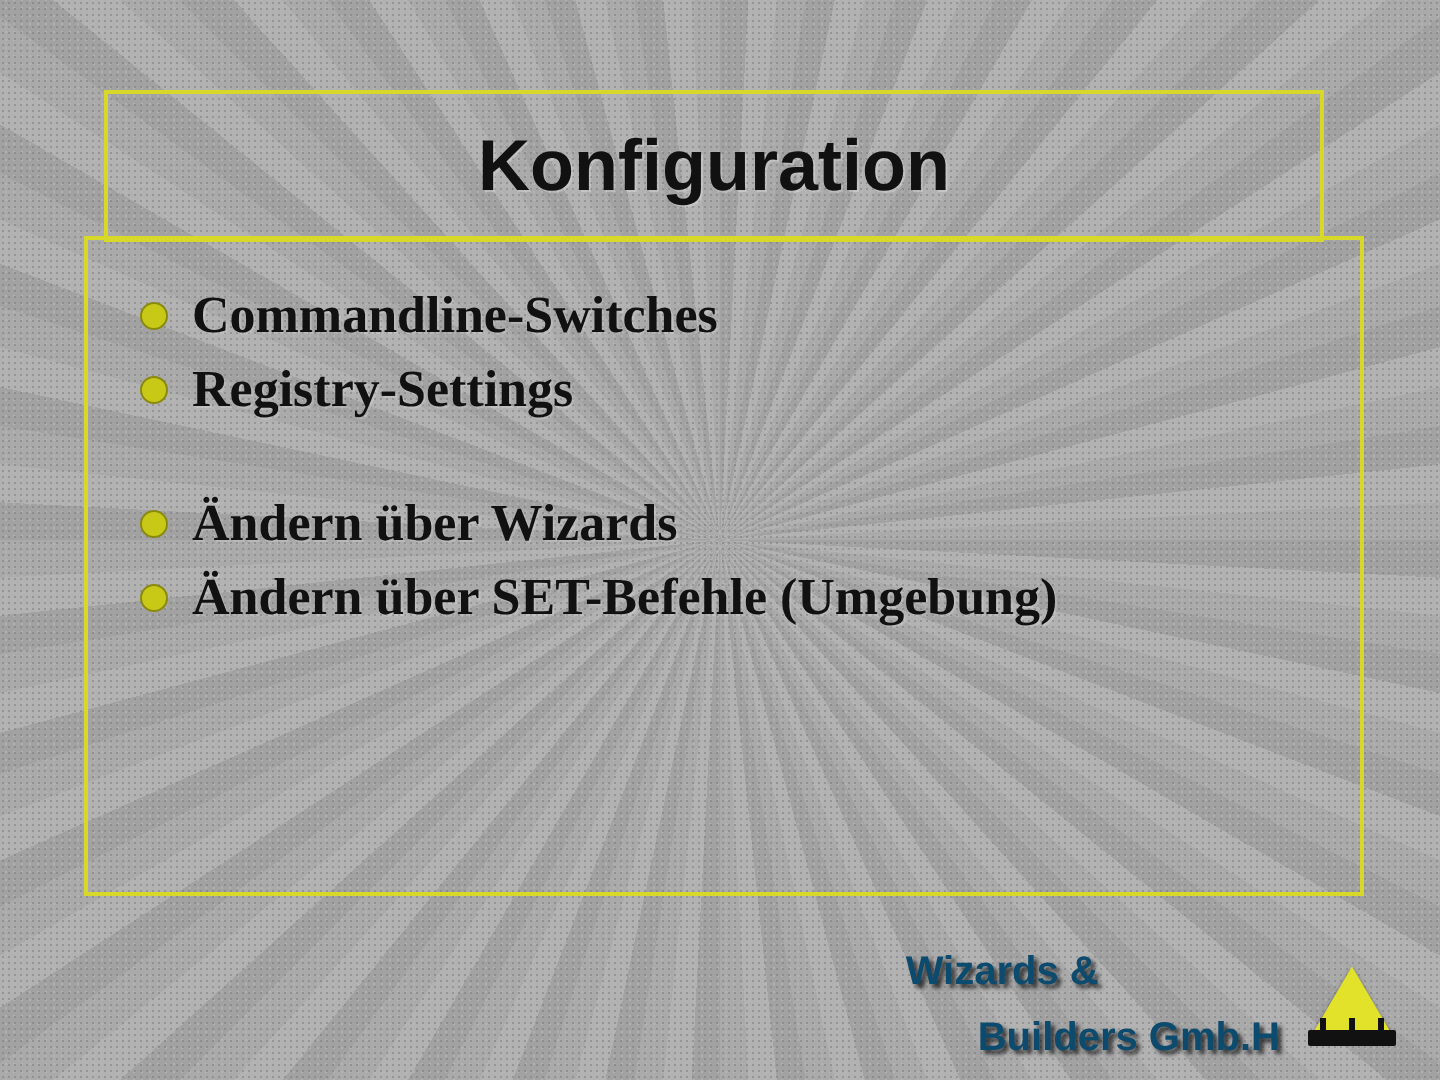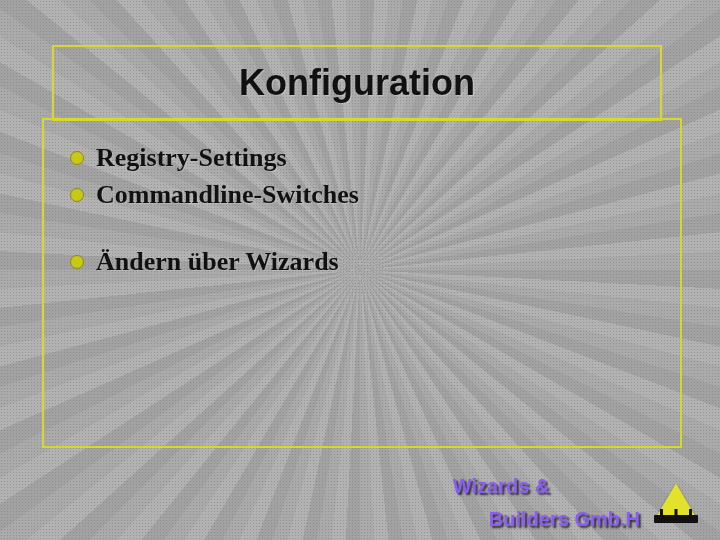--- a/index.html
+++ b/index.html
@@ -112,21 +112,21 @@
     bottom: 10px;
     display: flex;
     align-items: center;
     gap: 12px;
     z-index: 3;
   }
   .footer-text {
     font-family: Arial, Helvetica, sans-serif;
     font-weight: bold;
     font-size: 20px;
-    color: #8b5cf6;
+    color: #0c4a6e;
     text-shadow: 2px 2px 2px rgba(0,0,0,0.7);
     line-height: 1.05;
     text-align: left;
   }
   .footer-text .line2 { padding-left: 36px; display: block; margin-top: 12px; }
 
   .logo {
     width: 48px;
     height: 48px;
     position: relative;
@@ -169,26 +169,27 @@
 
 <div class="slide">
   <div class="noise-bg"></div>
 
   <div class="title-box">
     <div class="title-text">Konfiguration</div>
   </div>
 
   <div class="body-box">
     <ul class="list">
+      <li><span>Commandline-Switches</span></li>
       <li><span>Registry-Settings</span></li>
-      <li><span>Commandline-Switches</span></li>
     </ul>
     <div class="group-gap"></div>
     <ul class="list">
       <li><span>Ändern über Wizards</span></li>
+      <li><span>Ändern über SET-Befehle (Umgebung)</span></li>
     </ul>
   </div>
 
   <div class="footer">
     <div class="footer-text">
       <span>Wizards &amp;</span><br>
       <span class="line2">Builders Gmb.H</span>
     </div>
     <div class="logo">
       <div class="tri"></div>

